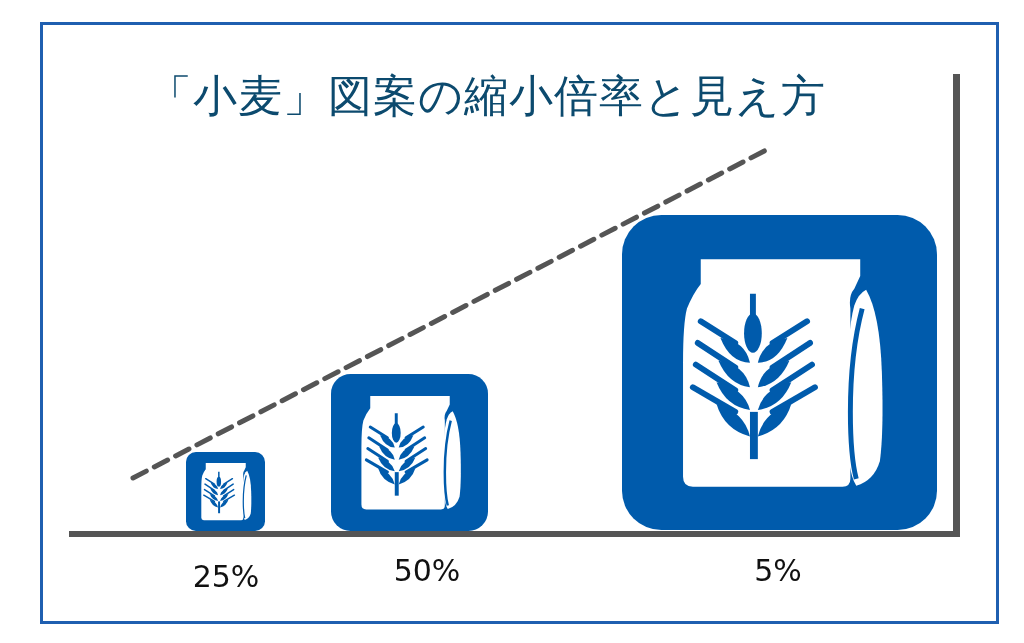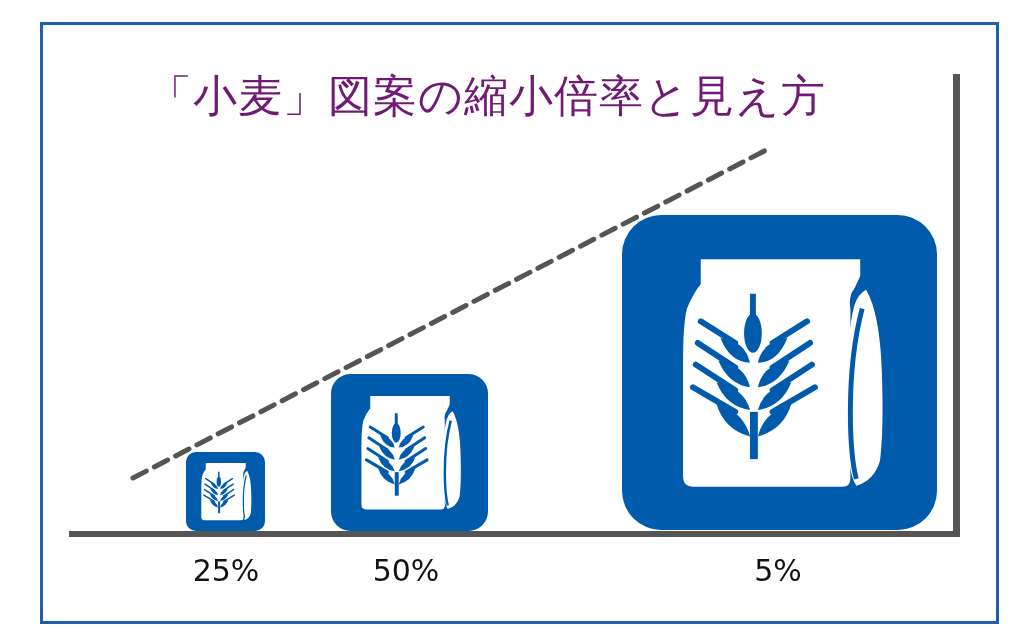--- a/index.html
+++ b/index.html
@@ -1,21 +1,21 @@
 <!DOCTYPE html>
 <html><head>
 <meta charset="utf-8">
 <style>
   html, body { margin: 0; padding: 0; background: #ffffff; }
   body { width: 1024px; height: 643px; position: relative; overflow: hidden;
          font-family: "DejaVu Sans", "Liberation Sans", sans-serif; }
   .frame { position: absolute; left: 40px; top: 22px; width: 953px; height: 596px;
            border: 3px solid #1f5fb0; box-sizing: content-box; }
   .title { position: absolute; left: 148px; top: 66px; width: 720px; height: 60px;
-           font-size: 44px; line-height: 60px; color: #701a75; white-space: nowrap;
+           font-size: 44px; line-height: 60px; color: #0c4a6e; white-space: nowrap;
            letter-spacing: 1px; font-family: "DejaVu Sans", sans-serif; }
   .axis-x { position: absolute; left: 69px; top: 531px; width: 891px; height: 6px; background: #555555; }
   .axis-y { position: absolute; left: 953px; top: 74px; width: 7px; height: 463px; background: #555555; }
   .trend { position: absolute; left: 0; top: 0; width: 1024px; height: 643px; pointer-events: none; }
   .icon { position: absolute; }
   .icon svg { width: 100%; height: 100%; display: block; }
   .label { position: absolute; top: 553px; font-size: 30px; line-height: 36px; color: #111;
            text-align: center; font-family: "DejaVu Sans", sans-serif; }
 </style>
 </head>
@@ -84,15 +84,15 @@
       <use href="#wheat-bag"></use>
     </svg>
 </div>
 
 <div class="icon" style="left:622px; top:215px; width:315px; height:315px;">
   <svg>
       <use href="#wheat-bag"></use>
     </svg>
 </div>
 
-<div class="label" style="left:176px; width:100px;">25%</div>
-<div class="label" style="left:356px; width:100px;">50%</div>
+<div class="label" style="left:176px; width:100px;margin-top:6px;">25%</div>
+<div class="label" style="left:377px; width:100px;">50%</div>
 <div class="label" style="left:718px; width:120px;">5%</div>
 
 </body></html>

